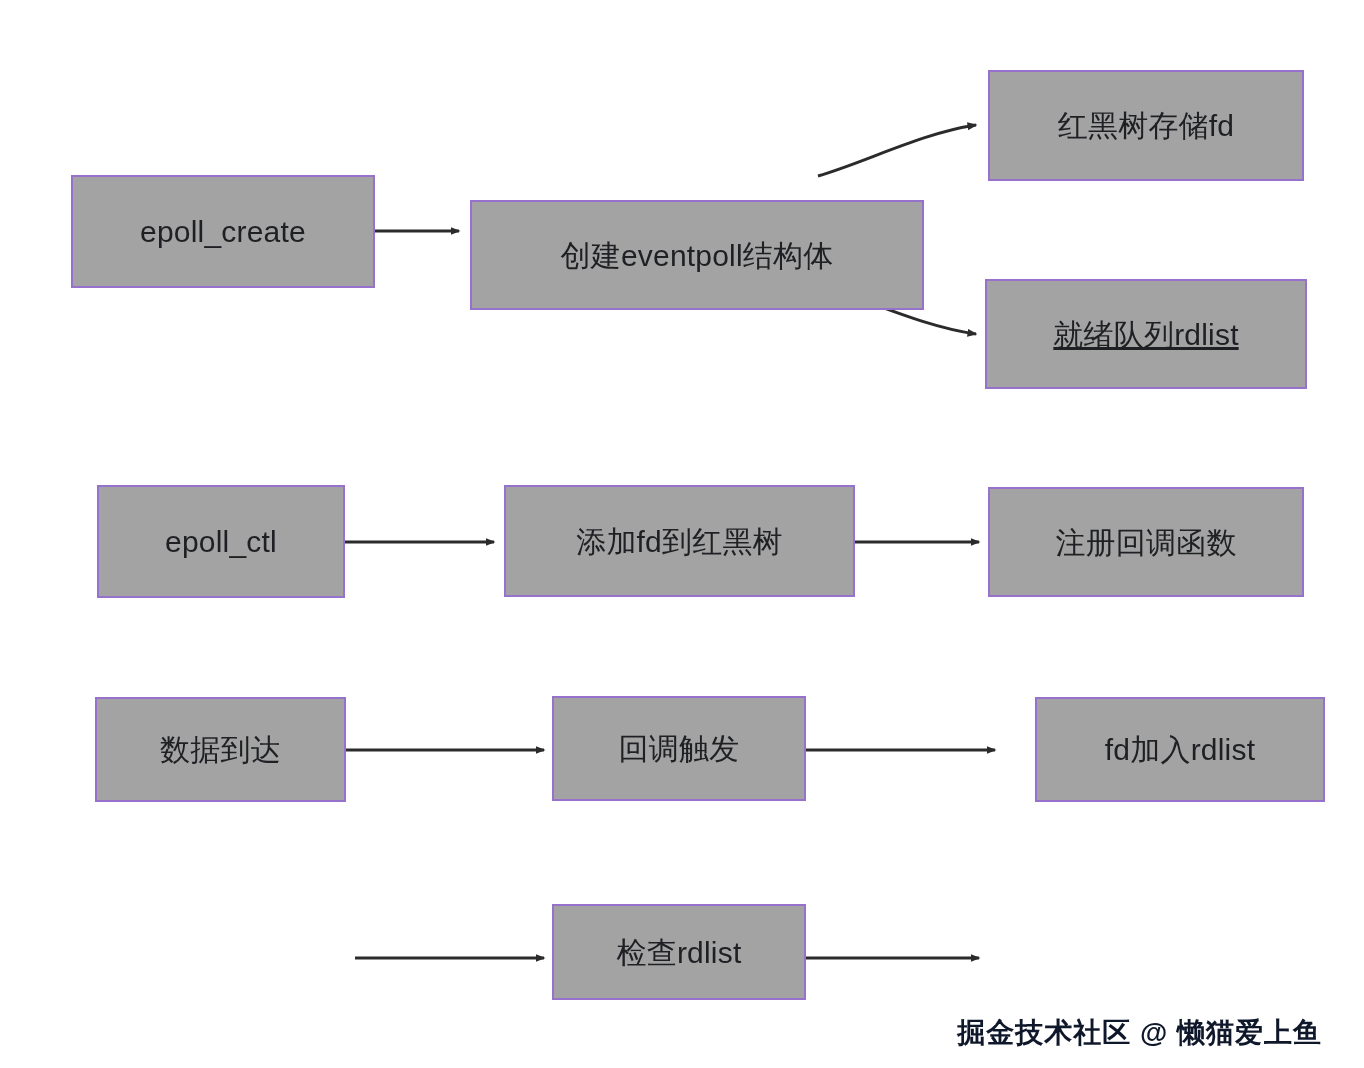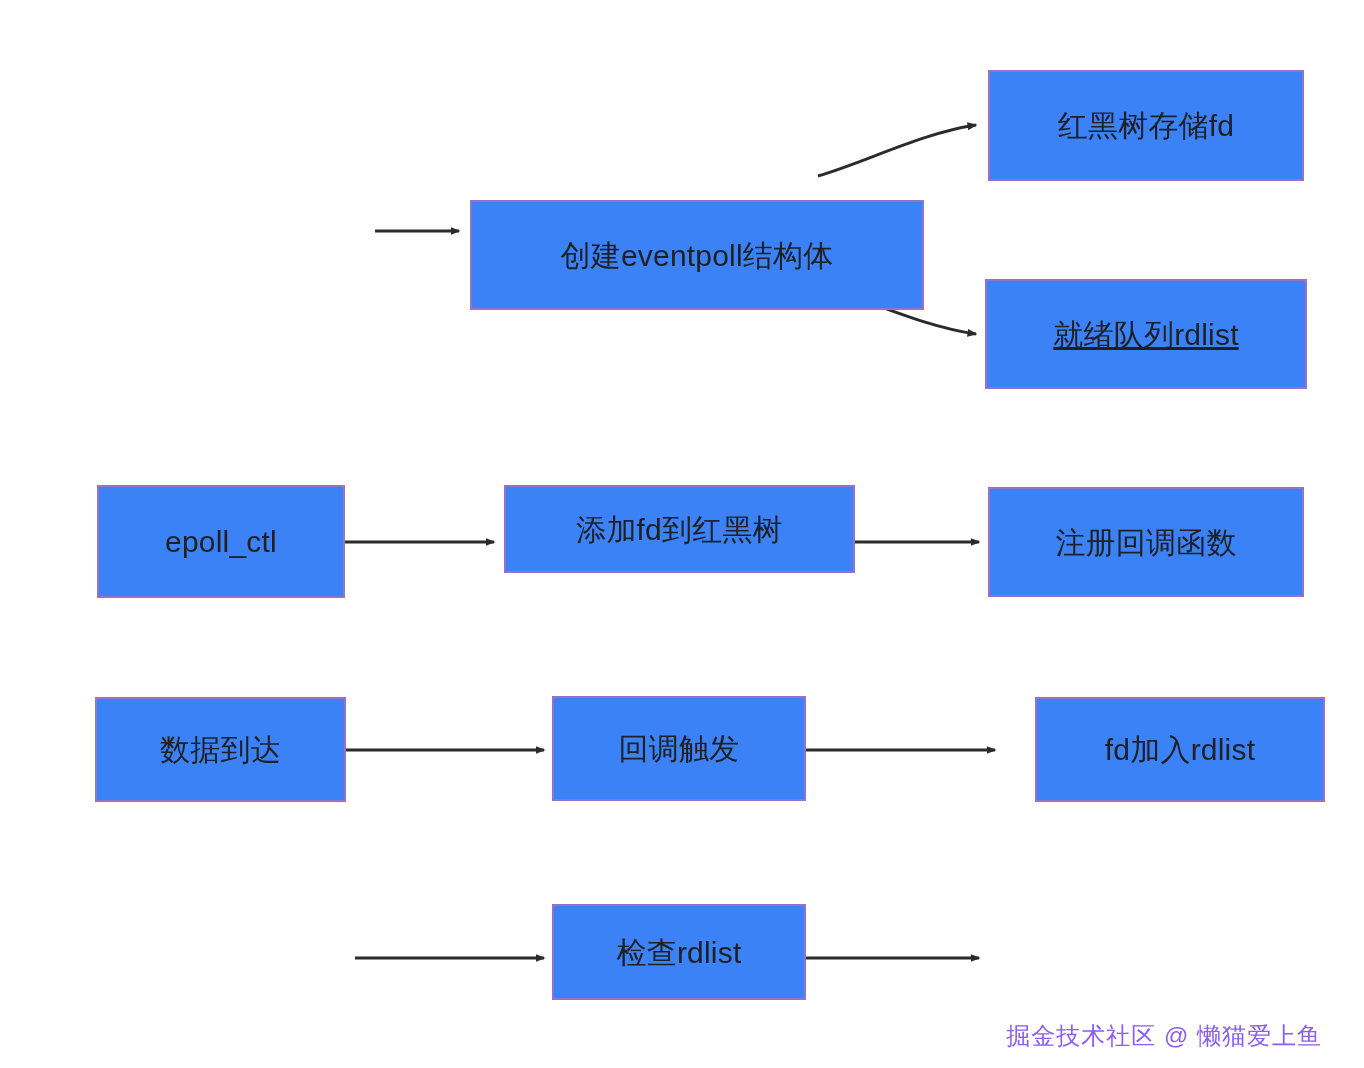--- a/index.html
+++ b/index.html
@@ -17,21 +17,21 @@
   #canvas {
     position: absolute;
     left: 0;
     top: 0;
     width: 1364px;
     height: 1068px;
   }
   .node {
     position: absolute;
     box-sizing: border-box;
-    background: #3b82f6;
+    background: #a3a3a3;
     border: 2px solid #9672CC;
     display: flex;
     align-items: center;
     justify-content: center;
     color: #1f2023;
     font-size: 30px;
     letter-spacing: 0.2px;
     white-space: nowrap;
     overflow: hidden;
   }
@@ -44,24 +44,25 @@
     left: 0;
     top: 0;
     width: 1364px;
     height: 1068px;
     pointer-events: none;
   }
   .watermark {
     position: absolute;
     right: 42px;
     bottom: 16px;
-    font-size: 24px;
-    color: #8b5cf6;
+    font-size: 28px;
+    color: #0f172a;
     white-space: nowrap;
     letter-spacing: 1px;
+    font-weight: bold;
   }
 </style>
 </head>
 <body>
 
 <div id="canvas">
 
   <svg class="edges" viewBox="0 0 1364 1068">
     <defs>
       <marker id="arrow" markerWidth="10" markerHeight="10" refX="8.5" refY="4" orient="auto" markerUnits="userSpaceOnUse">
@@ -81,38 +82,41 @@
 
     <line x1="346" y1="750" x2="544" y2="750" stroke="#2b2b2b" stroke-width="3" marker-end="url(#arrow)"></line>
 
     <line x1="806" y1="750" x2="995" y2="750" stroke="#2b2b2b" stroke-width="3" marker-end="url(#arrow)"></line>
 
     <line x1="355" y1="958" x2="544" y2="958" stroke="#2b2b2b" stroke-width="3" marker-end="url(#arrow)"></line>
 
     <line x1="806" y1="958" x2="979" y2="958" stroke="#2b2b2b" stroke-width="3" marker-end="url(#arrow)"></line>
   </svg>
 
+  <div class="node" style="left:71px; top:175px; width:304px; height:113px;">
+    <span class="label">epoll_create</span>
+  </div>
 
   <div class="node" style="left:470px; top:176px; width:454px; height:110px;margin-top:24px;">
     <span class="label">创建eventpoll结构体</span>
   </div>
 
   <div class="node" style="left:988px; top:70px; width:316px; height:111px;">
     <span class="label">红黑树存储fd</span>
   </div>
 
   <div class="node" style="left:985px; top:279px; width:322px; height:110px;text-decoration:underline;">
     <span class="label">就绪队列rdlist</span>
   </div>
 
   <div class="node" style="left:97px; top:485px; width:248px; height:113px;">
     <span class="label">epoll_ctl</span>
   </div>
 
-  <div class="node" style="left:504px; top:485px; width:351px; height:88px;">
+  <div class="node" style="left:504px; top:485px; width:351px; height:112px;">
     <span class="label">添加fd到红黑树</span>
   </div>
 
   <div class="node" style="left:988px; top:487px; width:316px; height:110px;">
     <span class="label">注册回调函数</span>
   </div>
 
   <div class="node" style="left:552px; top:696px; width:254px; height:105px;">
     <span class="label">回调触发</span>
   </div>

